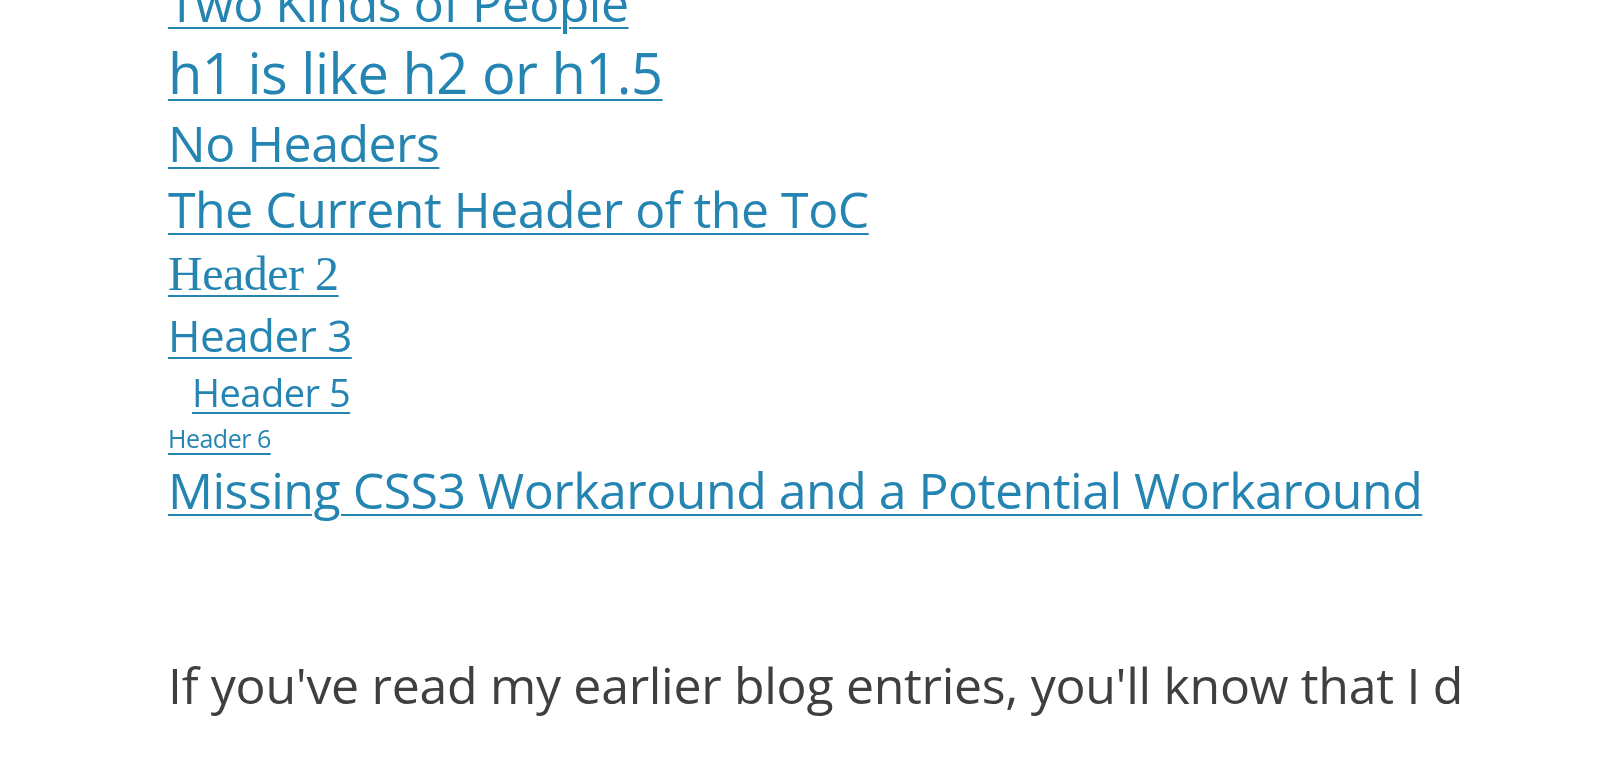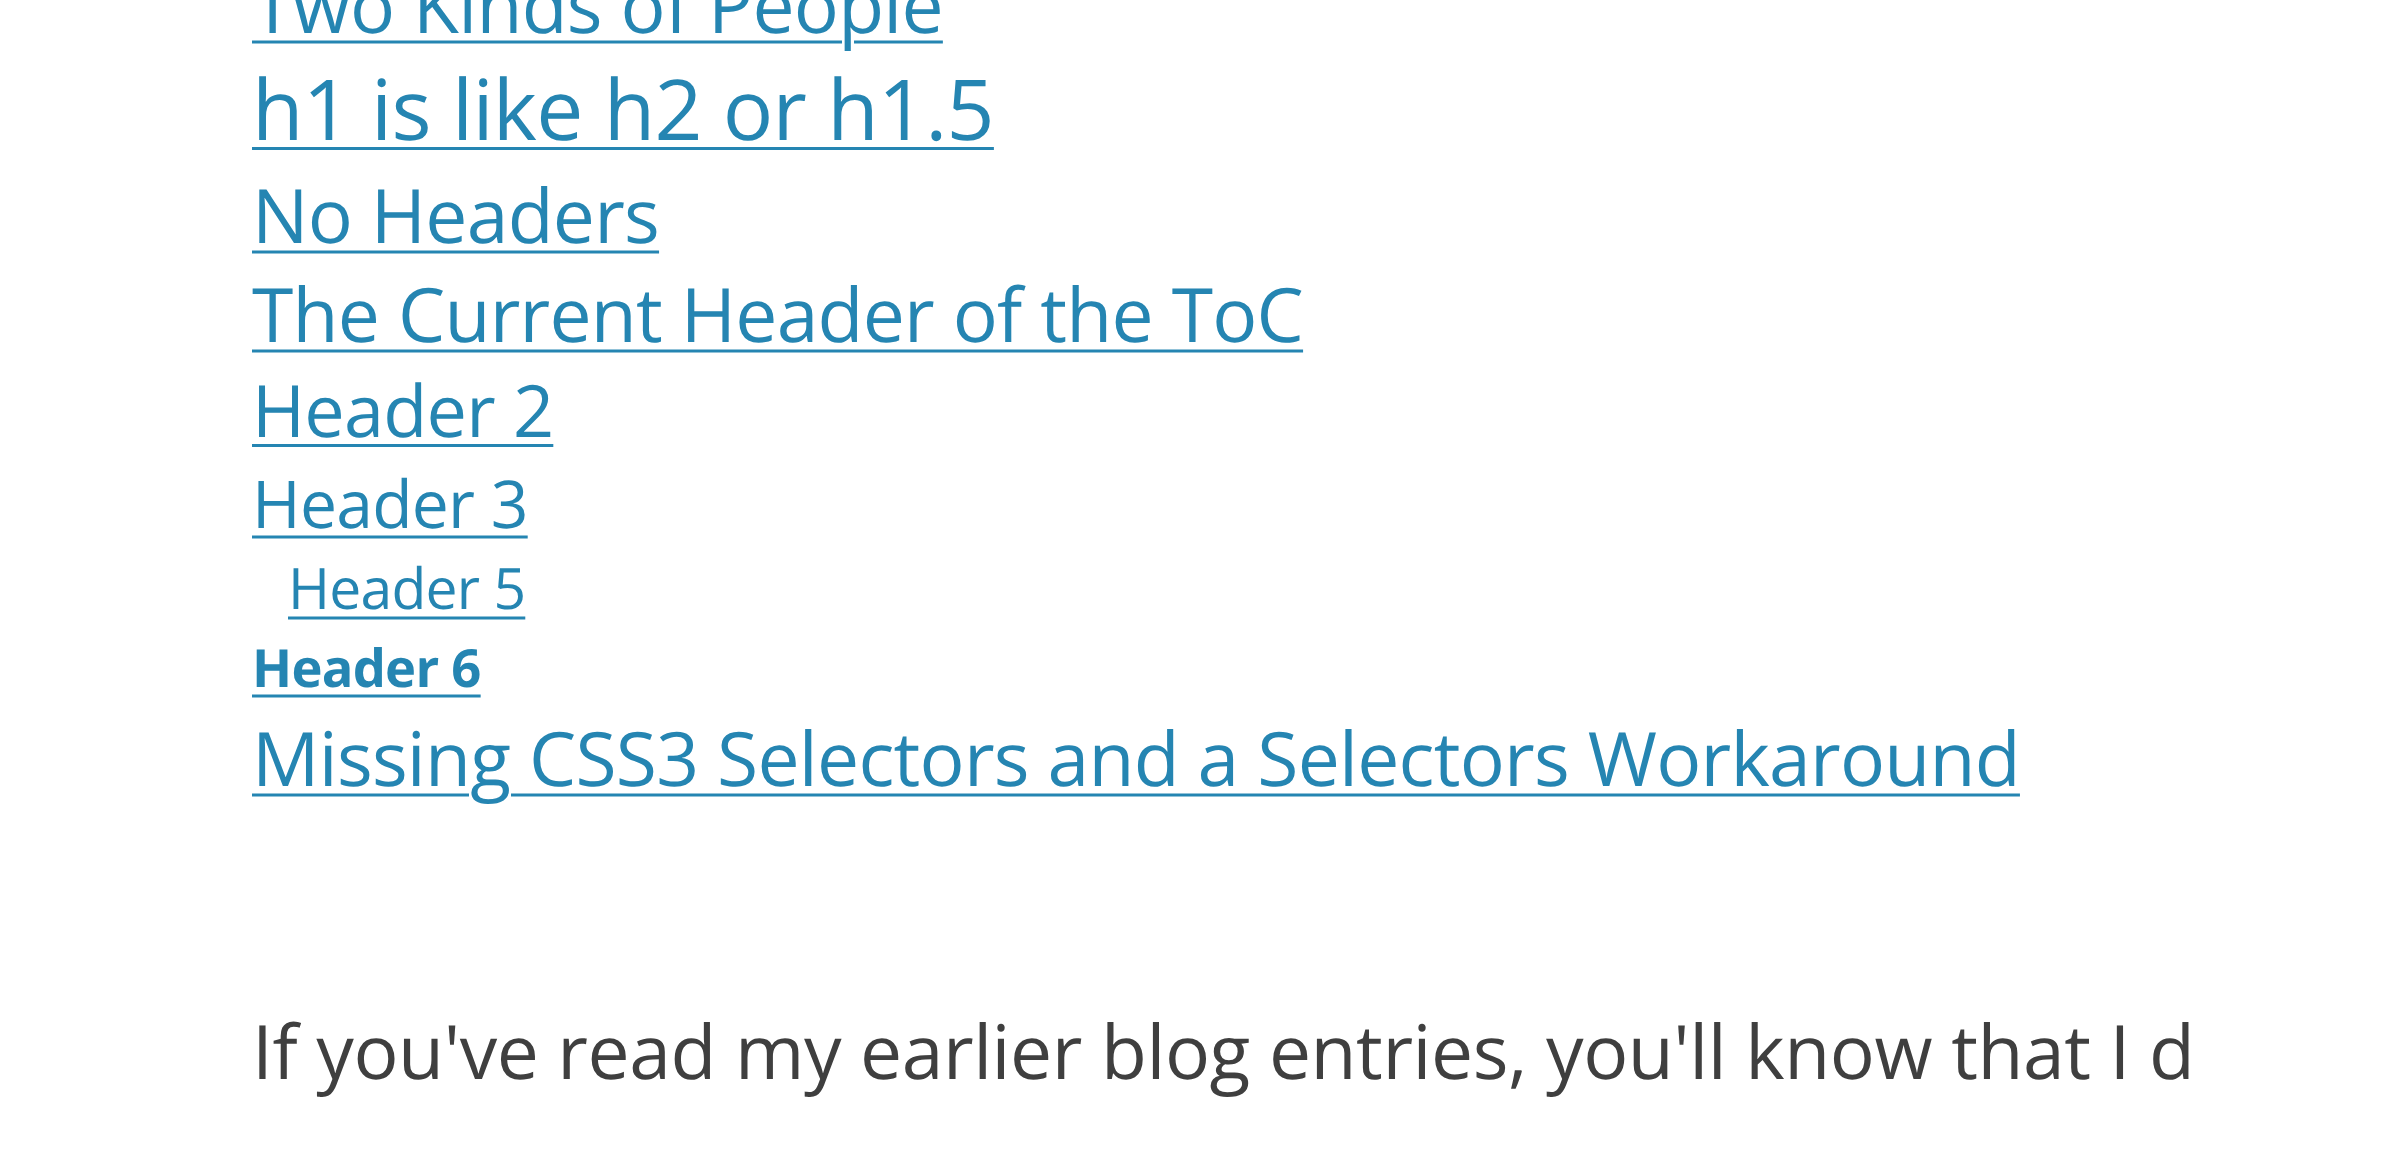--- a/index.html
+++ b/index.html
@@ -42,40 +42,41 @@
       font-size: 56px;
       font-weight: 400;
     }
     .toc-link.size-2 {
       font-size: 50px;
       font-weight: 400;
     }
     .toc-link.size-3 {
       font-size: 48px;
       font-weight: 400;
+      font-family: Liberation Serif, serif;
     }
     .toc-link.size-4 {
       font-size: 44px;
       font-weight: 400;
       line-height: 1.38;
     }
     .toc-link.size-5 {
       font-size: 41px;
       font-weight: 400;
       line-height: 1.38;
     }
     .toc-link.size-6 {
       font-size: 38px;
       font-weight: 400;
       line-height: 1.4;
       margin-left: 24px;
     }
     .toc-link.size-7 {
-      font-size: 35px;
-      font-weight: 700;
+      font-size: 25px;
+      font-weight: 400;
       line-height: 1.52;
     }
     .toc-link.size-8 {
       font-size: 50px;
       font-weight: 400;
     }
     .body-text {
       color: #3f3f3f;
       font-size: 50px;
       font-weight: 400;
@@ -90,16 +91,16 @@
 <div class="content">
   <div class="toc-list">
     <a class="toc-link size-0" href="#">Two Kinds of People</a>
     <a class="toc-link size-1" href="#">h1 is like h2 or h1.5</a>
     <a class="toc-link size-2" href="#">No Headers</a>
     <a class="toc-link size-2" href="#">The Current Header of the ToC</a>
     <a class="toc-link size-3" href="#">Header 2</a>
     <a class="toc-link size-4" href="#">Header 3</a>
     <a class="toc-link size-6" href="#">Header 5</a>
     <a class="toc-link size-7" href="#">Header 6</a>
-    <a class="toc-link size-8" href="#">Missing CSS3 Selectors and a Selectors Workaround</a>
+    <a class="toc-link size-8" href="#">Missing CSS3 Workaround and a Potential Workaround</a>
   </div>
   <p class="body-text">If you've read my earlier blog entries, you'll know that I d</p>
 </div>
 
 </body></html>

